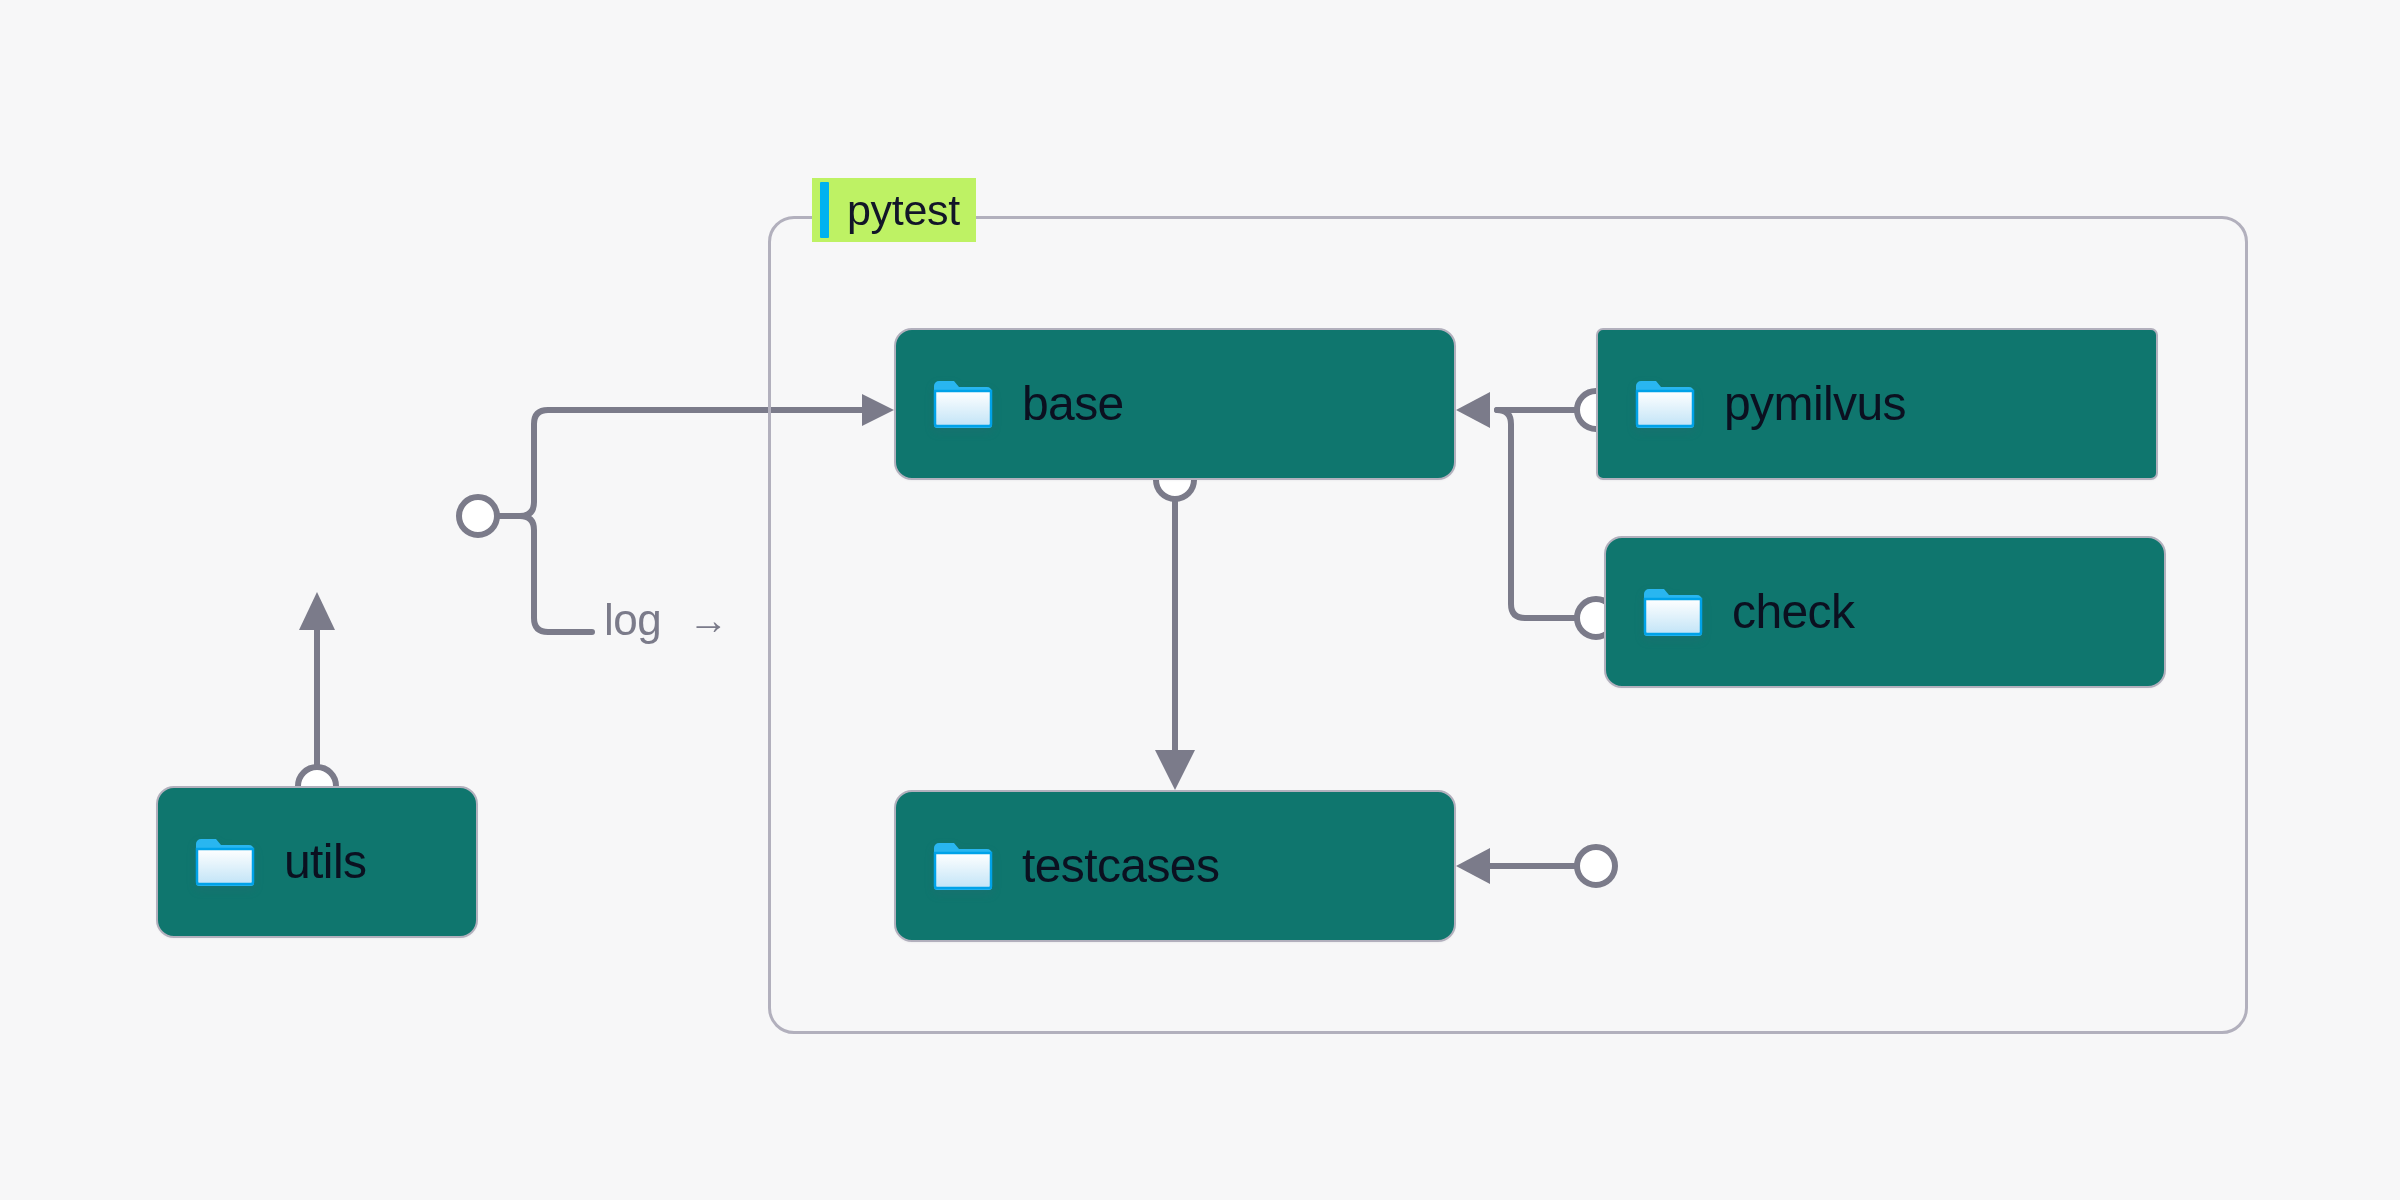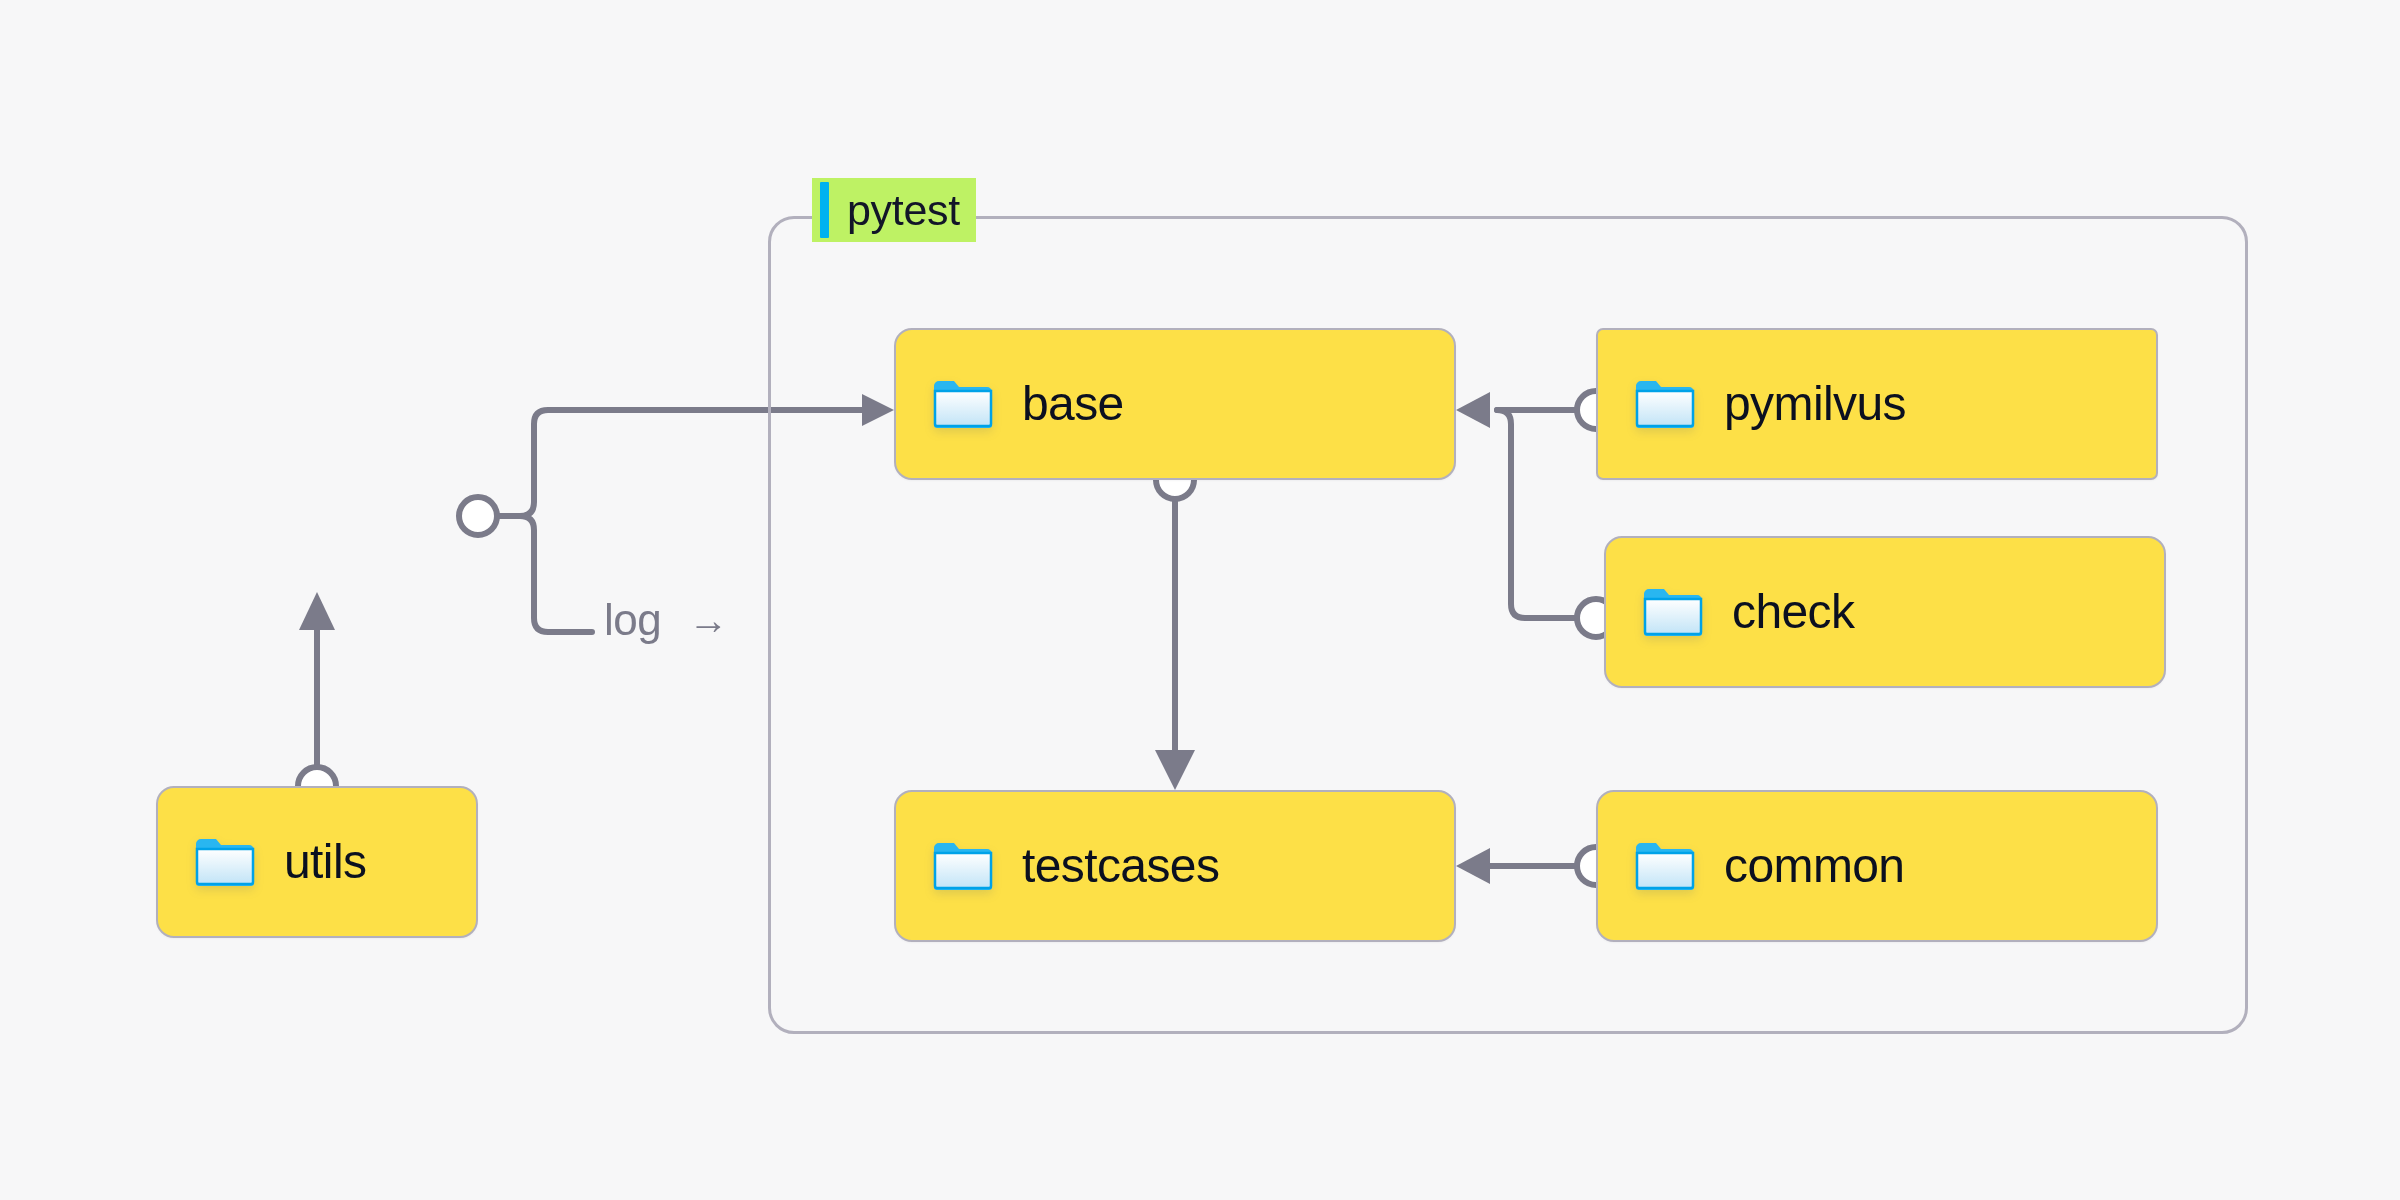--- a/index.html
+++ b/index.html
@@ -49,21 +49,21 @@
   #group-label-text {
     font-size: 43px;
     color: #121628;
     letter-spacing: -0.3px;
     white-space: nowrap;
   }
 
   
   .node {
     position: absolute;
-    background: #fde047;
+    background: #0f766e;
     border: 2.5px solid #b2b0bd;
     border-radius: 18px;
     box-sizing: border-box;
     display: flex;
     align-items: center;
     box-shadow: 0 1px 2px rgba(30,32,50,0.04);
   }
   .node-inner {
     display: flex;
     align-items: center;
@@ -239,23 +239,14 @@
   <div class="node" id="node-check">
     <div class="node-inner">
       <svg class="folder-icon" viewBox="0 0 62 52">
         <path d="M2 8 a5 5 0 0 1 5 -5 h15 l5 6 h28 a5 5 0 0 1 5 5 v33 a3 3 0 0 1 -3 3 h-52 a3 3 0 0 1 -3 -3 z" fill="#29b6f0"></path>
         <path d="M3 13 h56 v33 a2 2 0 0 1 -2 2 h-52 a2 2 0 0 1 -2 -2 z" fill="url(#folderGrad)" stroke="#00a2e8" stroke-width="2.5"></path>
       </svg>
       <span class="node-label">check</span>
     </div>
   </div>
 
-  <div class="node" id="node-common">
-    <div class="node-inner">
-      <svg class="folder-icon" viewBox="0 0 62 52">
-        <path d="M2 8 a5 5 0 0 1 5 -5 h15 l5 6 h28 a5 5 0 0 1 5 5 v33 a3 3 0 0 1 -3 3 h-52 a3 3 0 0 1 -3 -3 z" fill="#29b6f0"></path>
-        <path d="M3 13 h56 v33 a2 2 0 0 1 -2 2 h-52 a2 2 0 0 1 -2 -2 z" fill="url(#folderGrad)" stroke="#00a2e8" stroke-width="2.5"></path>
-      </svg>
-      <span class="node-label">common</span>
-    </div>
-  </div>
 
 </div>
 
 </body></html>

